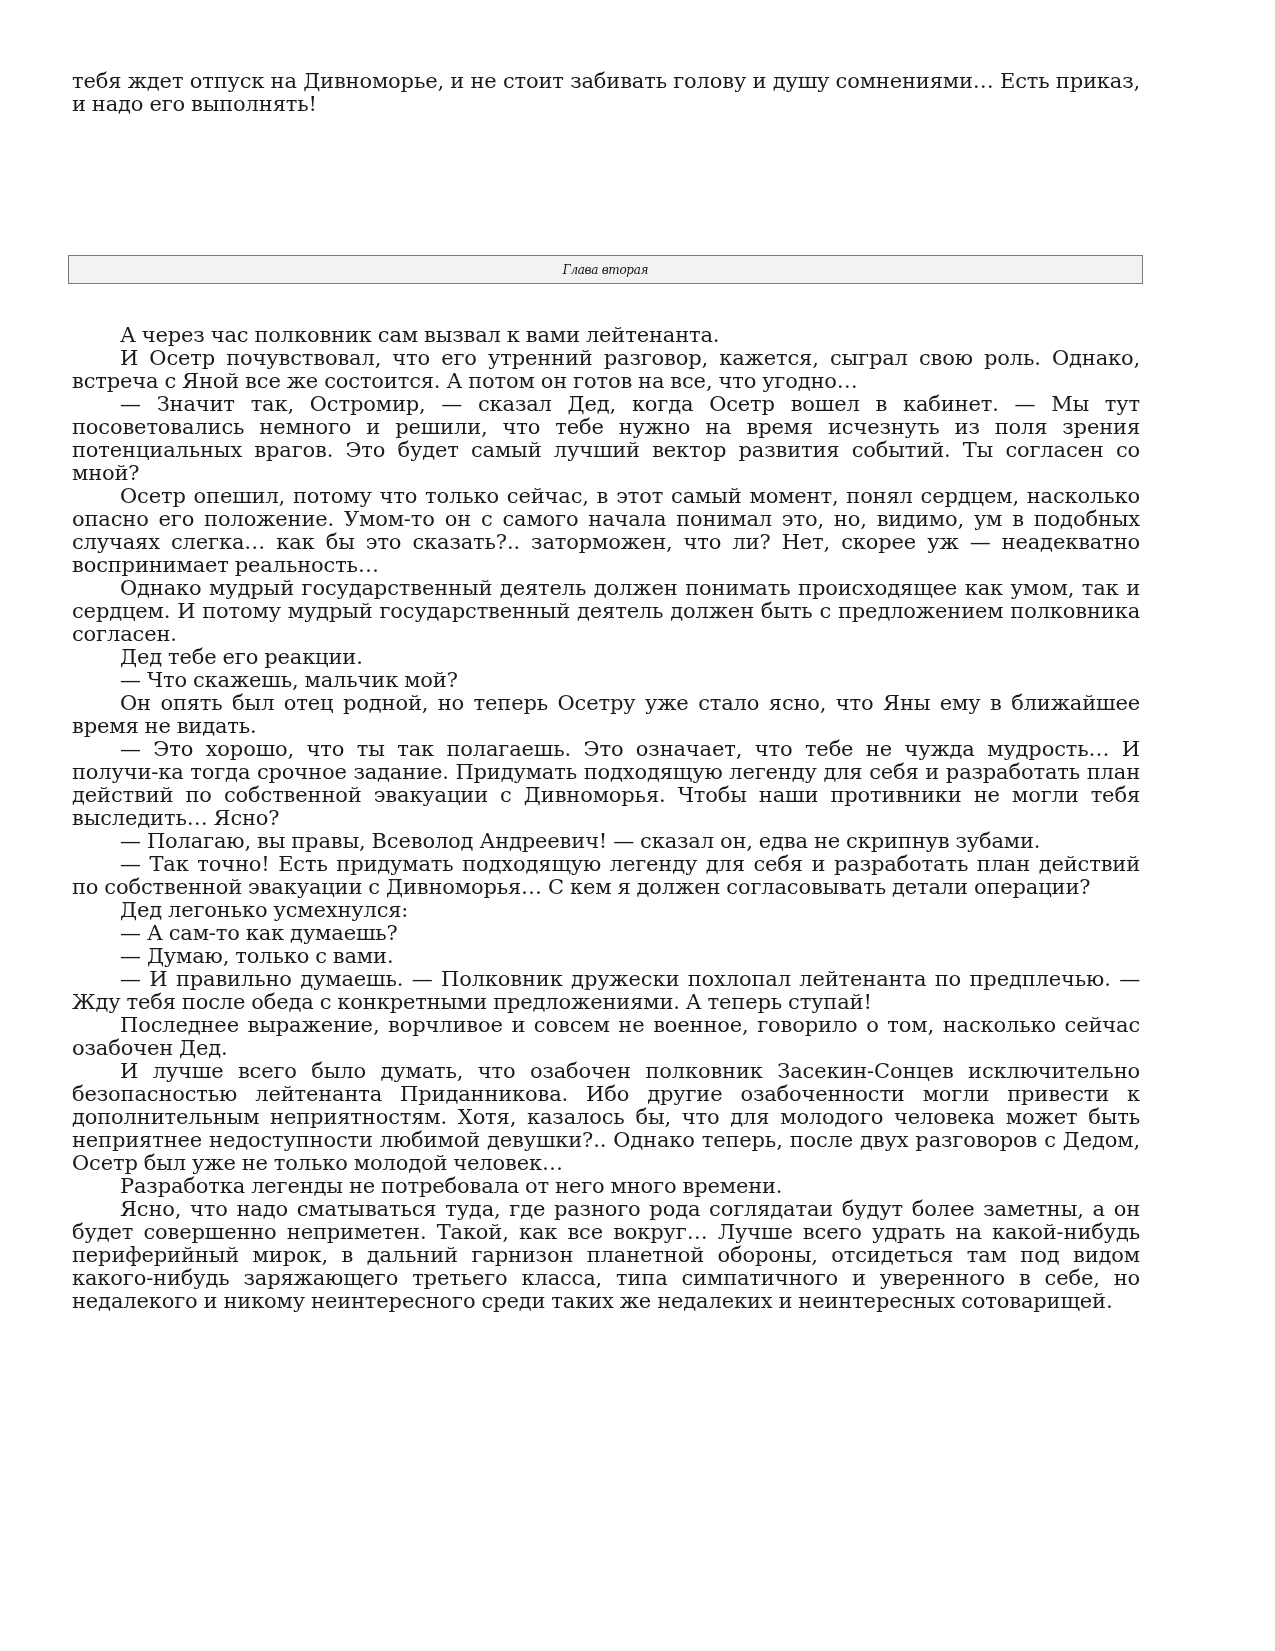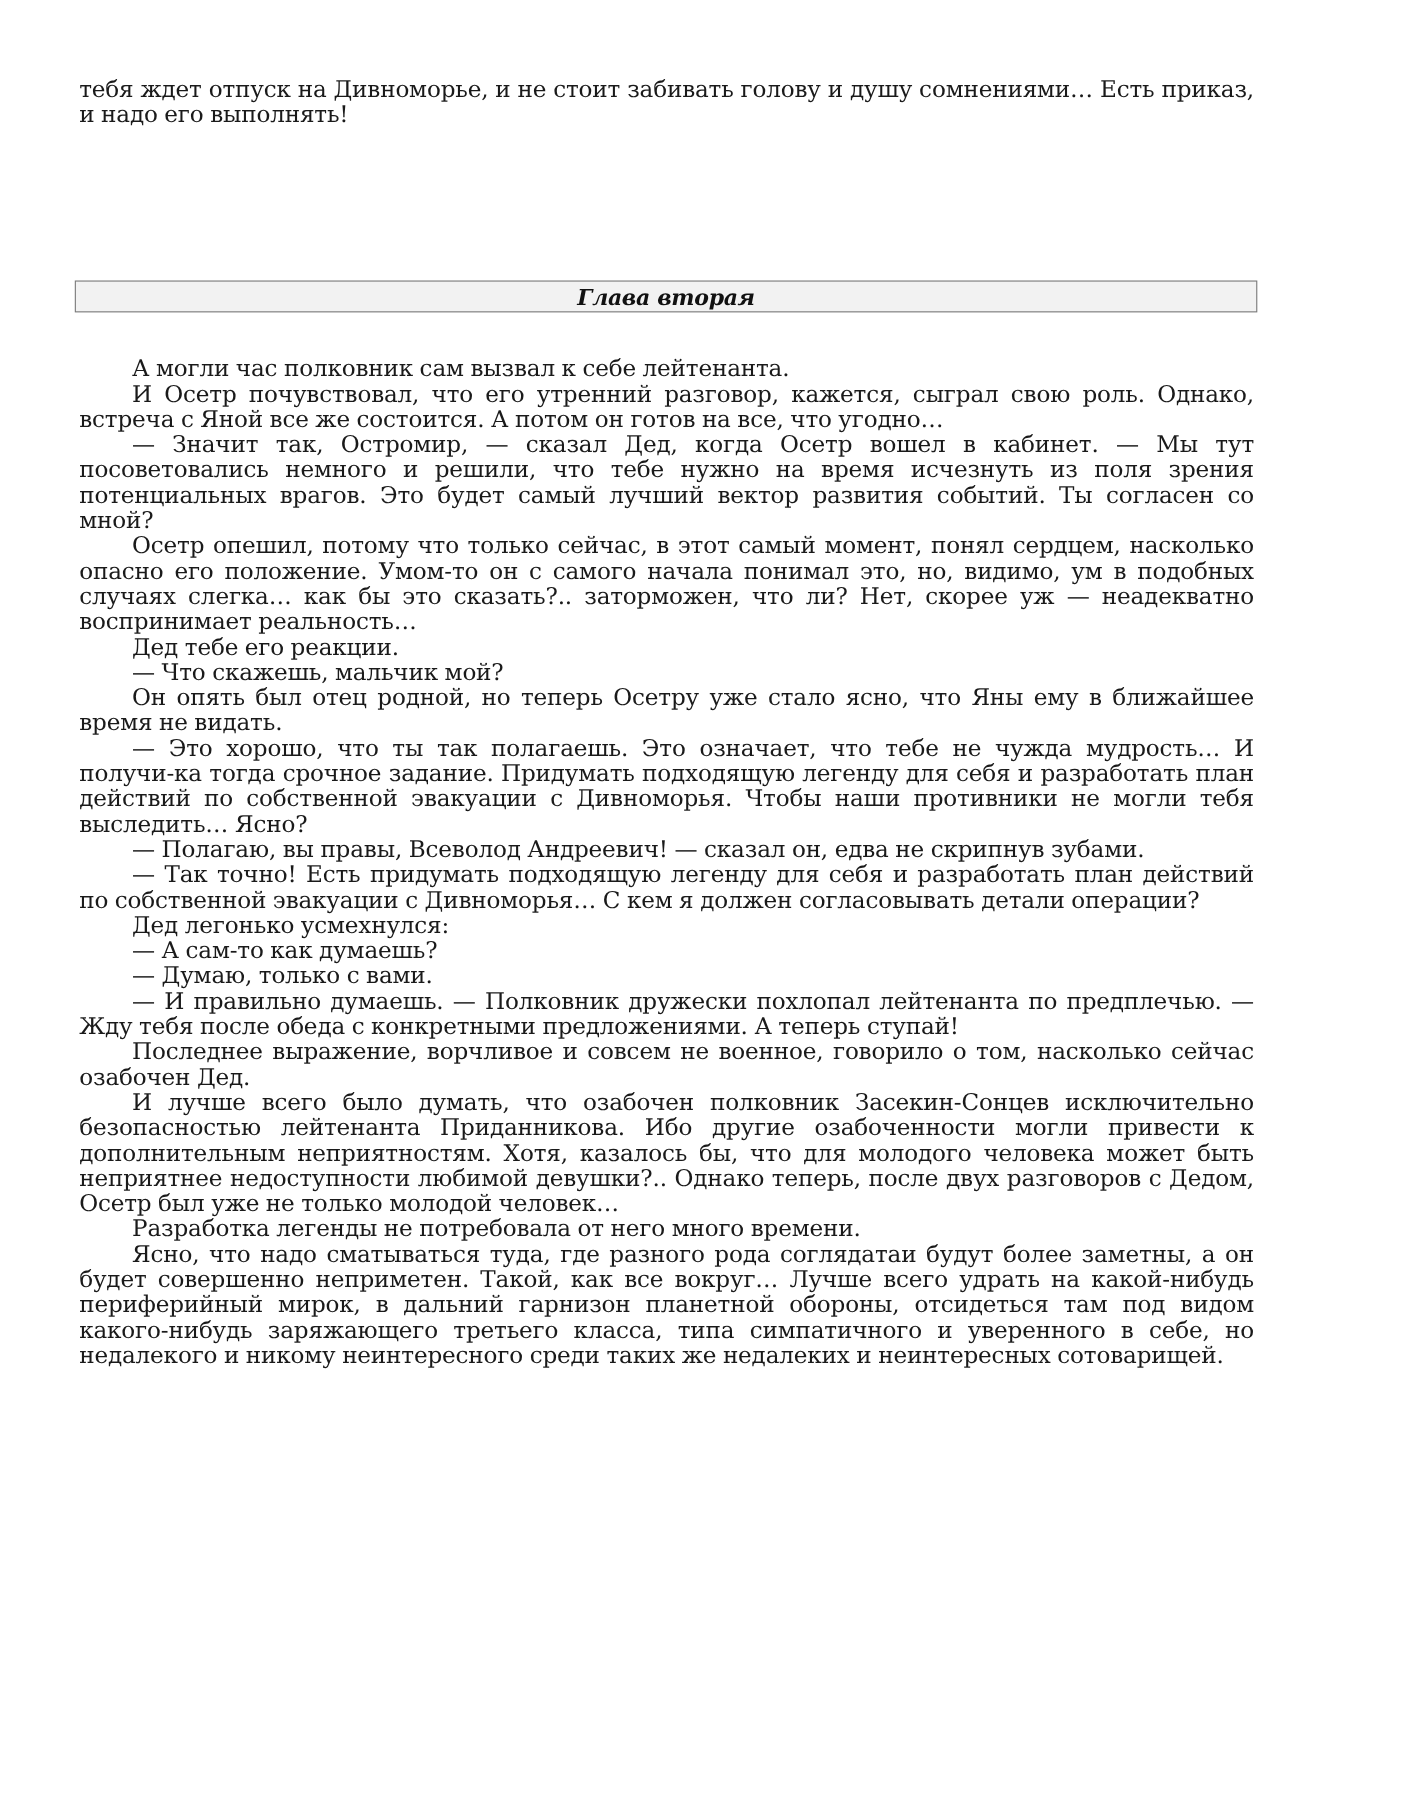--- a/index.html
+++ b/index.html
@@ -40,23 +40,23 @@
       width: 1073px;
       height: 27px;
       border: 1px solid #7a7a7a;
       background: #f2f2f2;
       display: flex;
       align-items: center;
       justify-content: center;
     }
     .chapter-title {
       font-family: "DejaVu Serif", "Liberation Serif", serif;
-      font-weight: bold;
+      font-weight: normal;
       font-style: italic;
-      font-size: 20px;
+      font-size: 12px;
       color: #111;
       letter-spacing: -0.3px;
     }
     .body-text {
       position: absolute;
       left: 72px;
       top: 324px;
       width: 1068px;
     }
   </style>
@@ -65,24 +65,25 @@
 
 <div class="page">
   <p class="para no-indent">тебя ждет отпуск на Дивноморье, и не стоит забивать голову и душу сомнениями… Есть приказ, и надо его выполнять!</p>
 </div>
 
 <div class="chapter-box">
   <span class="chapter-title">Глава вторая</span>
 </div>
 
 <div class="body-text">
-  <p class="para">А могли час полковник сам вызвал к себе лейтенанта.</p>
+  <p class="para">А через час полковник сам вызвал к вами лейтенанта.</p>
   <p class="para">И Осетр почувствовал, что его утренний разговор, кажется, сыграл свою роль. Однако, встреча с Яной все же состоится. А потом он готов на все, что угодно…</p>
   <p class="para">— Значит так, Остромир, — сказал Дед, когда Осетр вошел в кабинет. — Мы тут посоветовались немного и решили, что тебе нужно на время исчезнуть из поля зрения потенциальных врагов. Это будет самый лучший вектор развития событий. Ты согласен со мной?</p>
   <p class="para">Осетр опешил, потому что только сейчас, в этот самый момент, понял сердцем, насколько опасно его положение. Умом-то он с самого начала понимал это, но, видимо, ум в подобных случаях слегка… как бы это сказать?.. заторможен, что ли? Нет, скорее уж — неадекватно воспринимает реальность…</p>
+  <p class="para">Однако мудрый государственный деятель должен понимать происходящее как умом, так и сердцем. И потому мудрый государственный деятель должен быть с предложением полковника согласен.</p>
   <p class="para">Дед тебе его реакции.</p>
   <p class="para">— Что скажешь, мальчик мой?</p>
   <p class="para">Он опять был отец родной, но теперь Осетру уже стало ясно, что Яны ему в ближайшее время не видать.</p>
   <p class="para">— Это хорошо, что ты так полагаешь. Это означает, что тебе не чужда мудрость… И получи-ка тогда срочное задание. Придумать подходящую легенду для себя и разработать план действий по собственной эвакуации с Дивноморья. Чтобы наши противники не могли тебя выследить… Ясно?</p>
   <p class="para">— Полагаю, вы правы, Всеволод Андреевич! — сказал он, едва не скрипнув зубами.</p>
   <p class="para">— Так точно! Есть придумать подходящую легенду для себя и разработать план действий по собственной эвакуации с Дивноморья… С кем я должен согласовывать детали операции?</p>
   <p class="para">Дед легонько усмехнулся:</p>
   <p class="para">— А сам-то как думаешь?</p>
   <p class="para">— Думаю, только с вами.</p>
   <p class="para">— И правильно думаешь. — Полковник дружески похлопал лейтенанта по предплечью. — Жду тебя после обеда с конкретными предложениями. А теперь ступай!</p>

